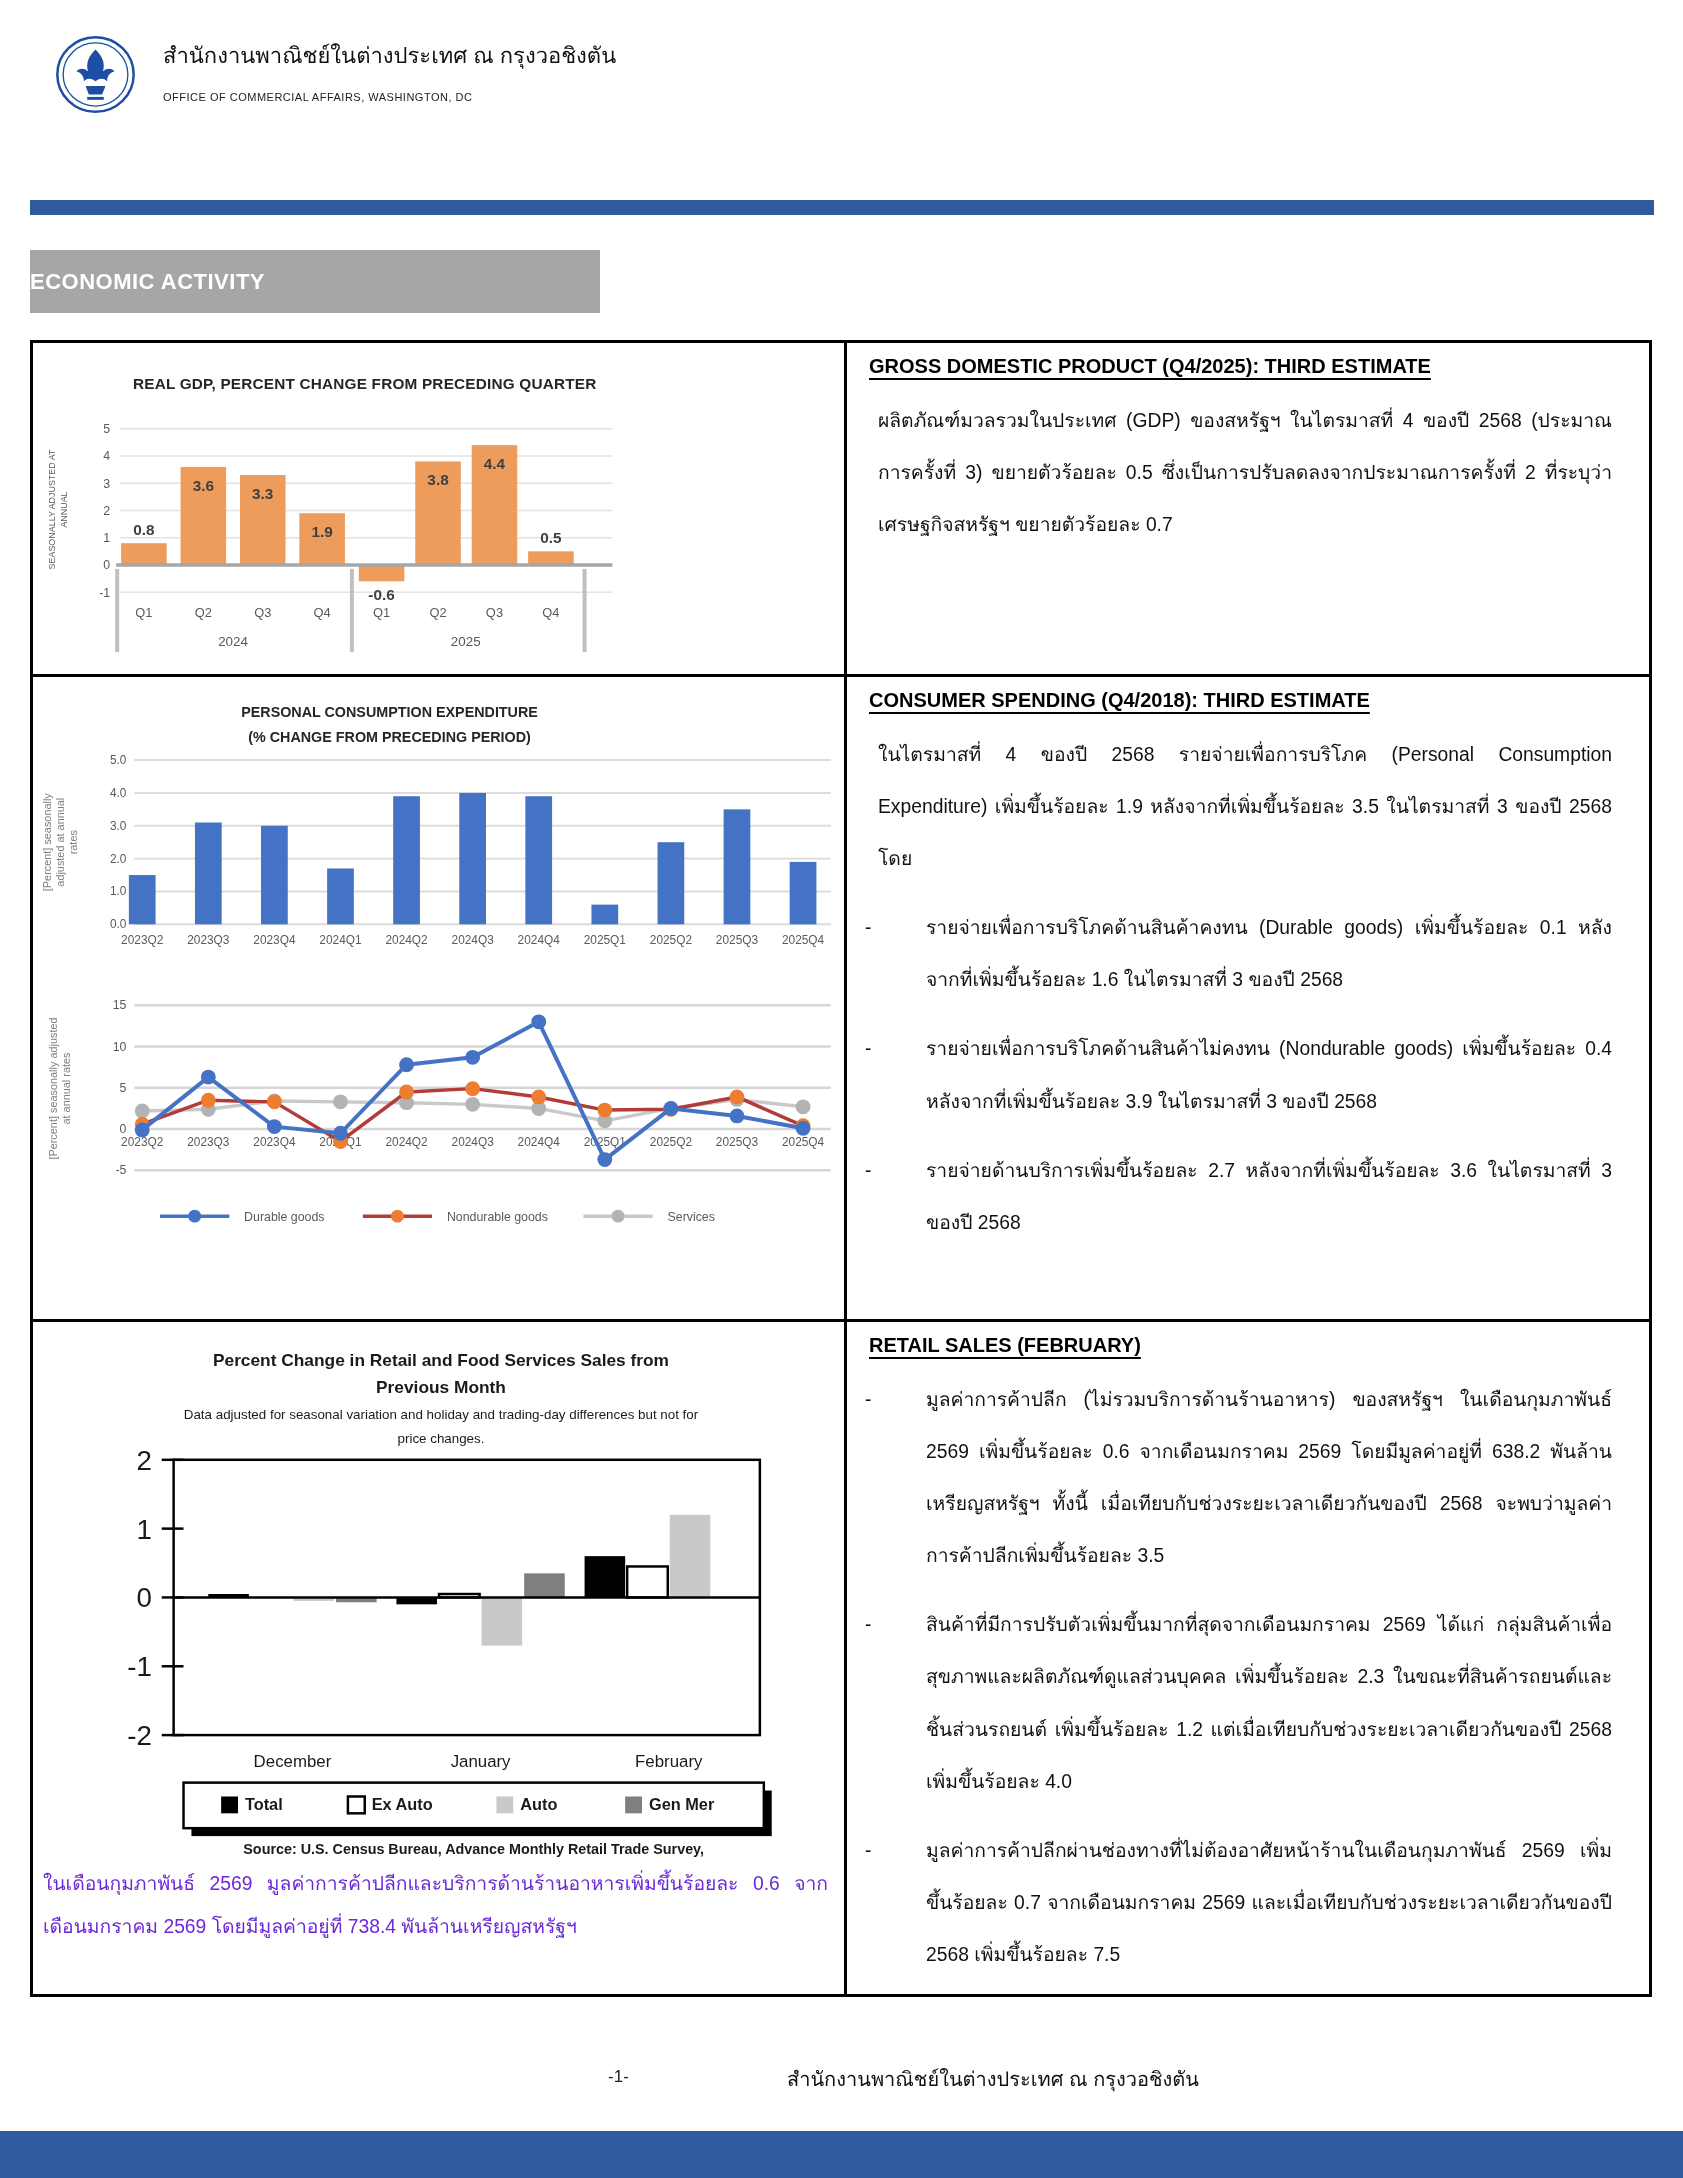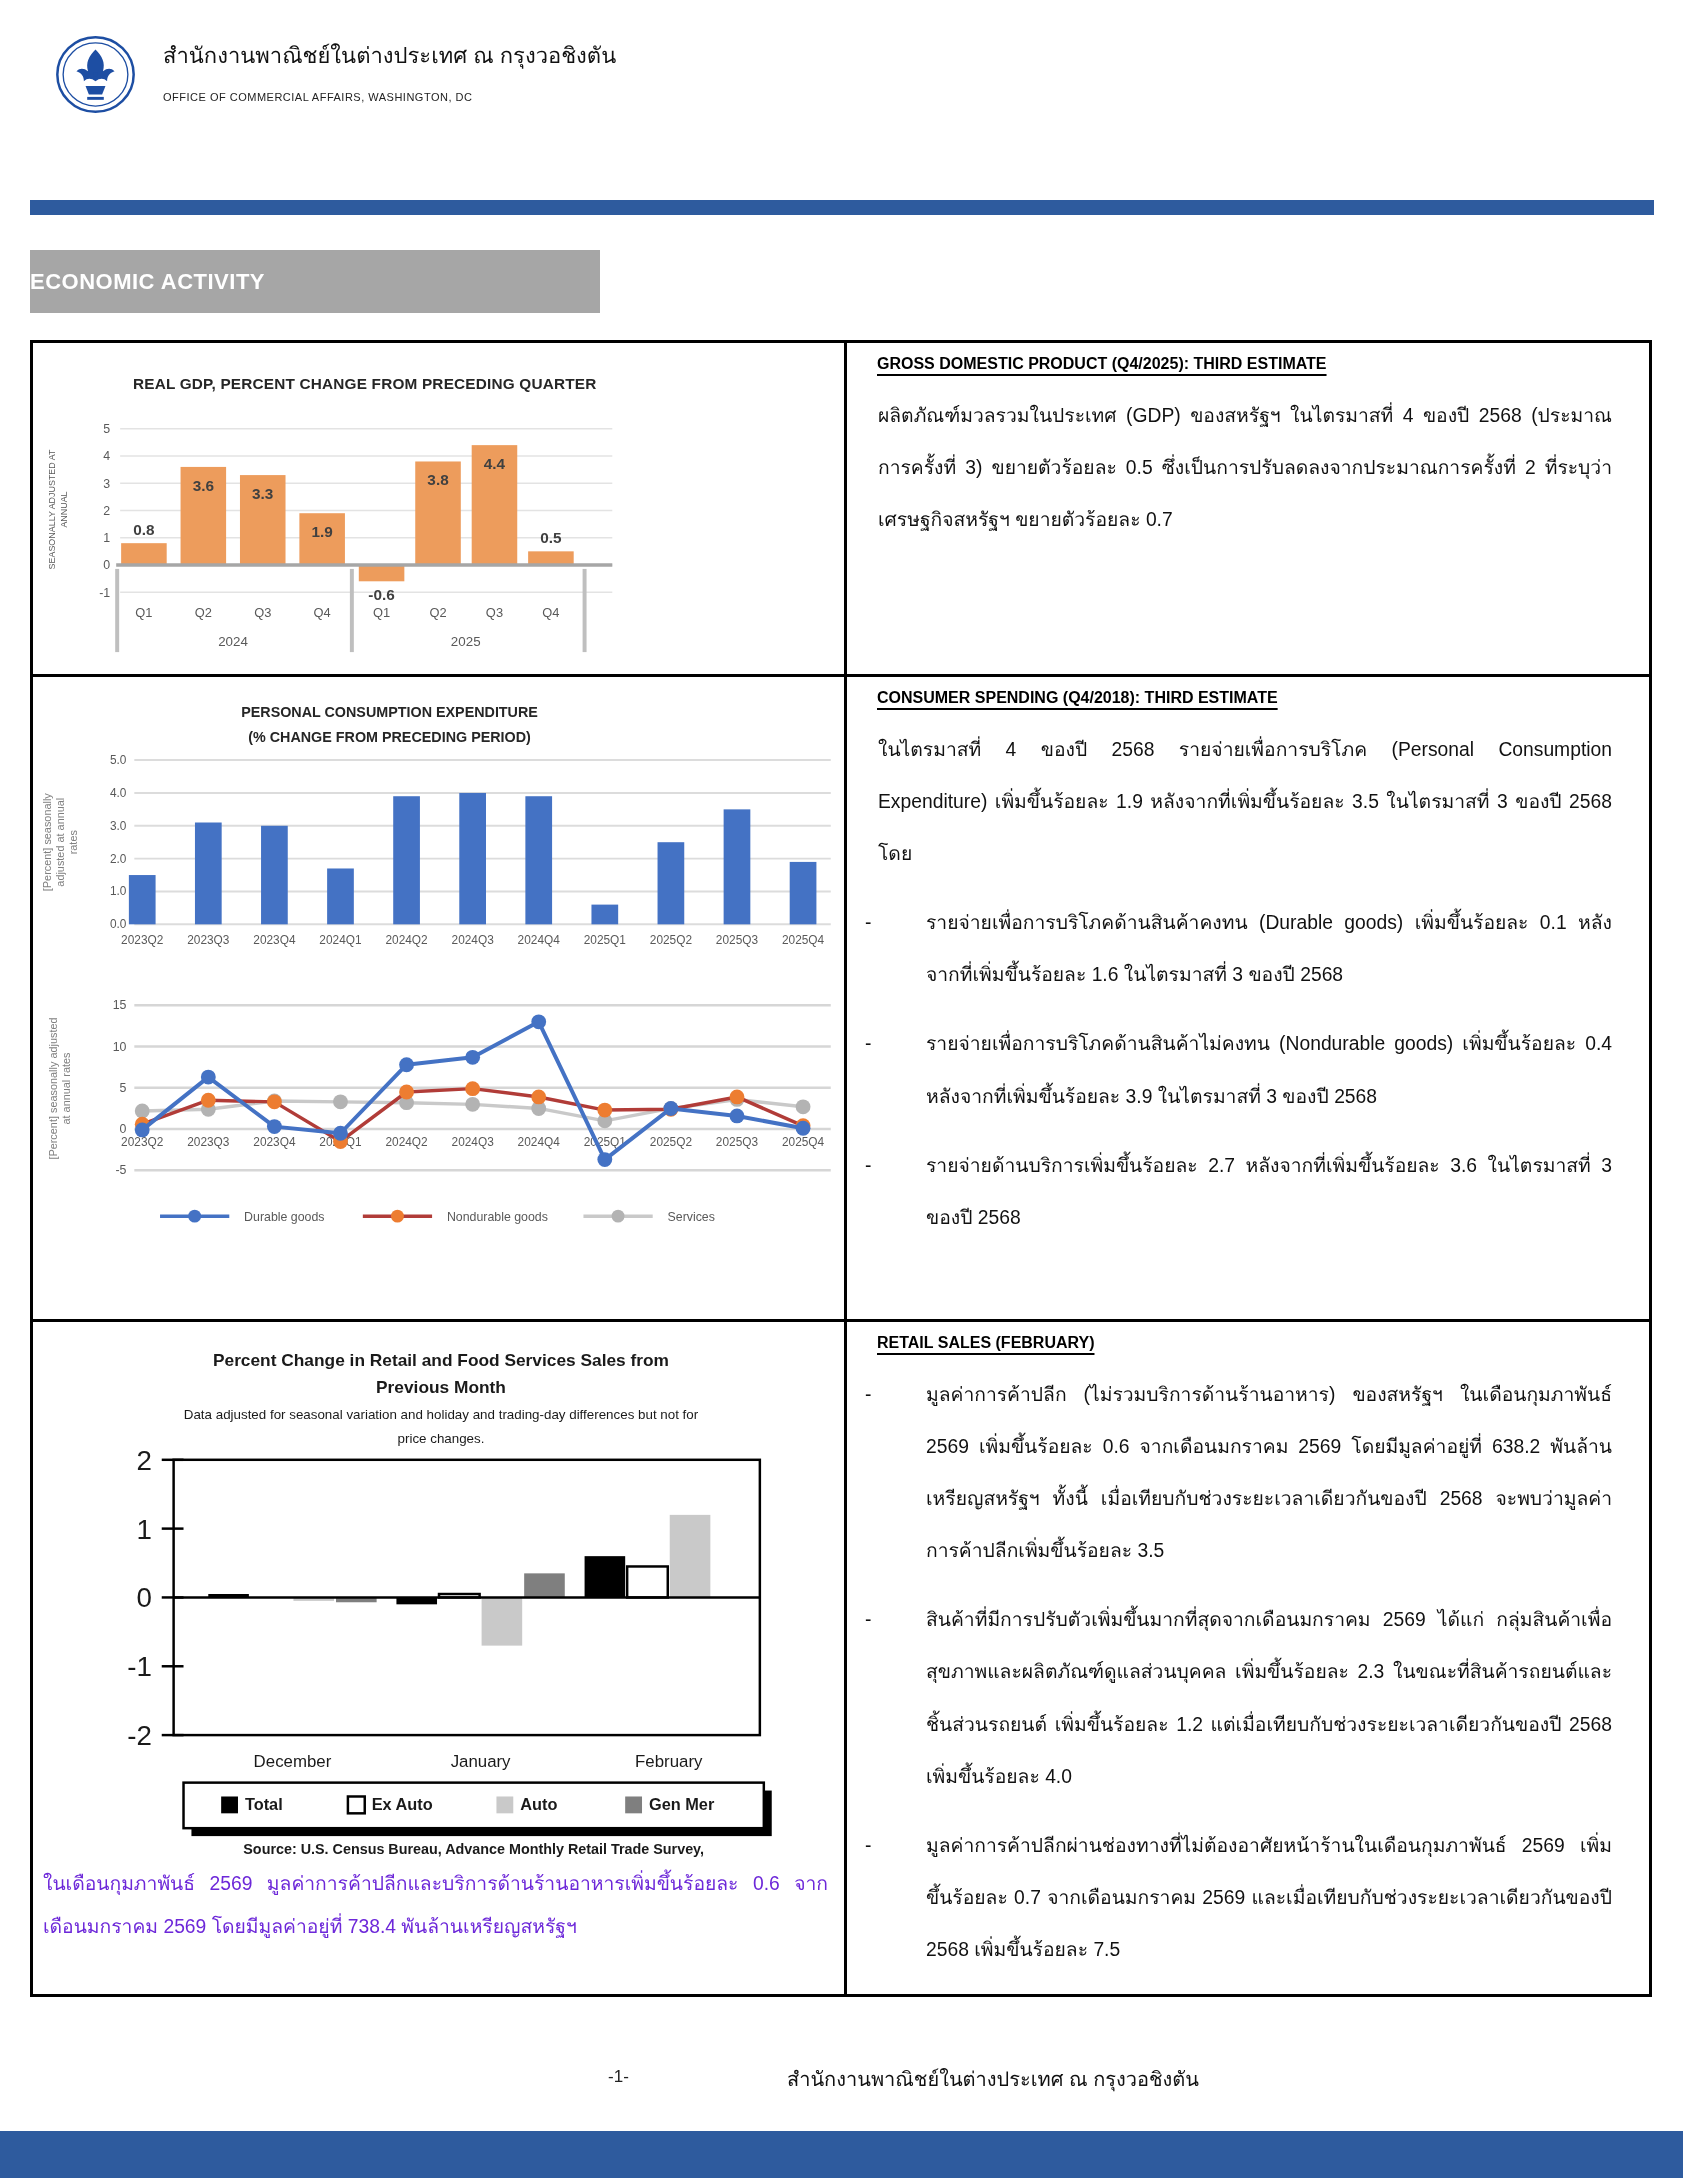--- a/index.html
+++ b/index.html
@@ -14,22 +14,22 @@
   .banner{position:absolute;left:30px;top:250px;width:570px;height:63px;background:#a6a6a6;
           color:#fff;font-weight:bold;font-size:22px;letter-spacing:0.5px;
           display:flex;align-items:center;box-sizing:border-box;}
   .report-table{position:absolute;left:30px;top:340px;width:1622px;height:1657px;
                 border:3px solid #000;box-sizing:border-box;
                 display:grid;grid-template-rows:334px 645px auto;}
   .row{position:relative;display:grid;grid-template-columns:814px auto;min-height:0;}
   .row.rb{border-bottom:3px solid #000;}
   .cell-left{position:relative;border-right:3px solid #000;overflow:hidden;}
   .cell-right{position:relative;padding:8px 20px 0 14px;overflow:hidden;}
-  .sec-head{font-size:16px;font-weight:bold;color:#000;text-decoration:underline;
-            text-decoration-thickness:2px;text-underline-offset:5px;margin:4px 16px 6px;}
+  .sec-head{font-size:20px;font-weight:bold;color:#000;text-decoration:underline;
+            text-decoration-thickness:2px;text-underline-offset:5px;margin:4px 8px 6px;}
   .para{font-size:19.3px;line-height:2.7;text-align:justify;color:#111;margin:17px;}
   .bullets{margin-top:2px;}
   .bullet{position:relative;padding-left:48px;}
   .bullet .dash{position:absolute;left:4px;top:0;font-size:19.3px;line-height:2.7;}
   .chart-note{position:absolute;left:0;top:540px;right:0;padding:0 16px 0 10px;
               font-size:19.3px;line-height:2.25;text-align:justify;color:#6d28d9;}
   .page-num{position:absolute;left:584px;top:2067px;width:69px;text-align:center;font-size:17px;color:#222;}
   .footer-org{position:absolute;left:787px;top:2063px;font-size:20px;color:#111;}
   .bottom-bar{position:absolute;left:0;top:2131px;width:1683px;height:48px;background:#2e5b9e;}
   svg text{font-family:"Liberation Sans","DejaVu Sans",sans-serif;}

